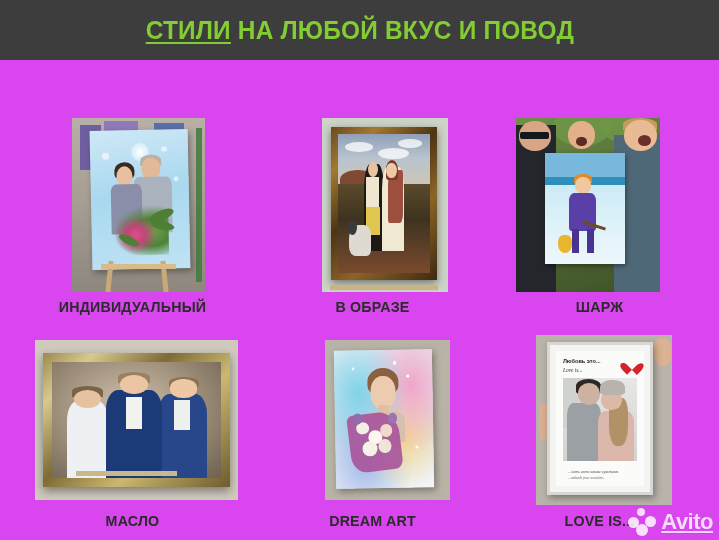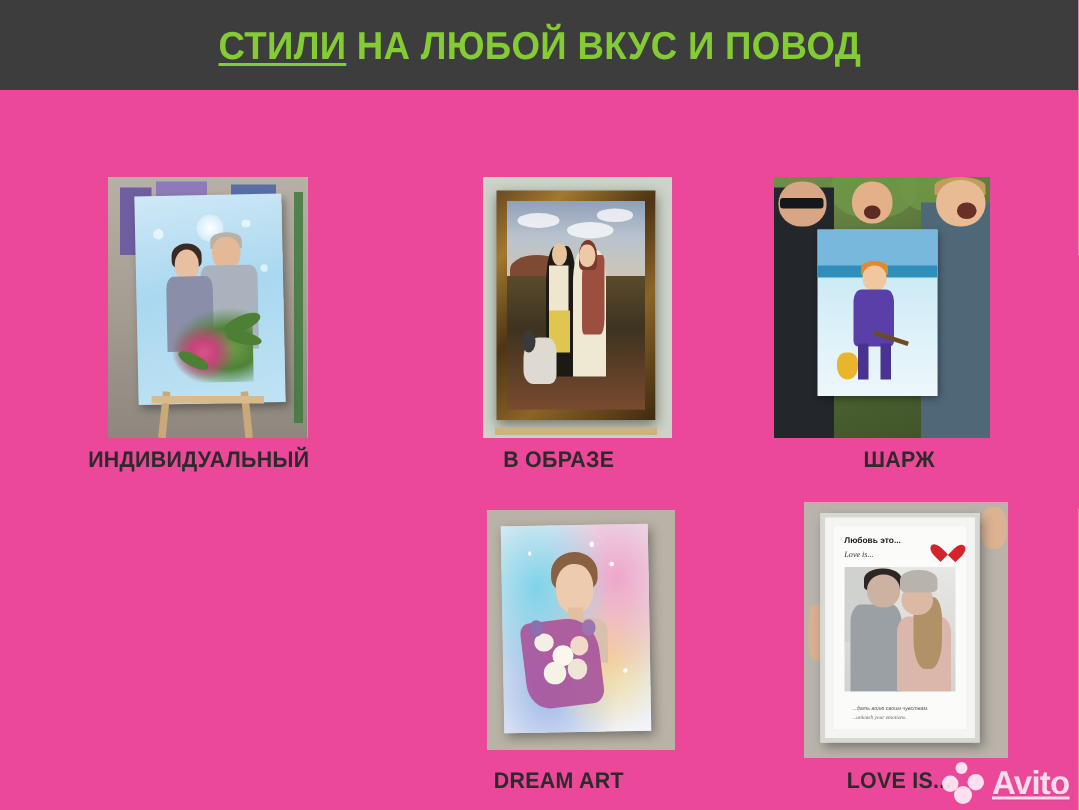--- a/index.html
+++ b/index.html
@@ -3,21 +3,21 @@
 <meta charset="utf-8">
 <style>
   html,body{margin:0;padding:0;}
   body{
     width:719px;height:540px;
     background:#f0f0ee;
     font-family:"Liberation Sans", sans-serif;
     overflow:hidden;
     position:relative;
   }
-  .page{position:relative;width:719px;height:540px;overflow:hidden;background:#ec4899;}
+  .page{position:relative;width:719px;height:540px;overflow:hidden;background:#d946ef;}
 
   
   .header-band{
     position:absolute;left:0;top:0;width:719px;height:60px;
     background:#3d3d3d;
     display:flex;align-items:center;justify-content:center;
   }
   .header-title{
     color:#83cc33;
     font-size:26px;
@@ -344,20 +344,44 @@
               <div class="dog"></div>
               <div class="dog-head"></div>
             </div>
           </div>
           <div class="stand"></div>
         </div>
       </div>
       <div class="caption" style="top:186px;">В ОБРАЗЕ</div>
     </div>
 
+    <div class="cell" style="left:0;top:215px;width:265px;height:213px;">
+      <div class="thumb s4" style="left:35px;top:13px;width:203px;height:160px;">
+        <div class="scene">
+          <div class="wall"></div>
+          <div class="frame">
+            <div class="inner">
+              <div class="boy"></div>
+                <div class="boy-hair"></div>
+                <div class="boy-head"></div>
+              <div class="son"></div>
+                <div class="son-shirt"></div>
+                <div class="son-hair"></div>
+                <div class="son-head"></div>
+              <div class="dad"></div>
+                <div class="dad-shirt"></div>
+                <div class="dad-hair"></div>
+                <div class="dad-head"></div>
+              <div class="ledge"></div>
+            </div>
+          </div>
+        </div>
+      </div>
+      <div class="caption" style="top:185px;">МАСЛО</div>
+    </div>
 
     <div class="cell" style="left:480px;top:215px;width:239px;height:213px;">
       <div class="thumb s6" style="left:56px;top:8px;width:136px;height:170px;">
         <div class="scene">
           <div class="wall"></div>
           <div class="hand-l"></div>
           <div class="hand-r"></div>
           <div class="posterframe">
             <div class="inner">
               <div class="t-ru">Любовь это...</div>

